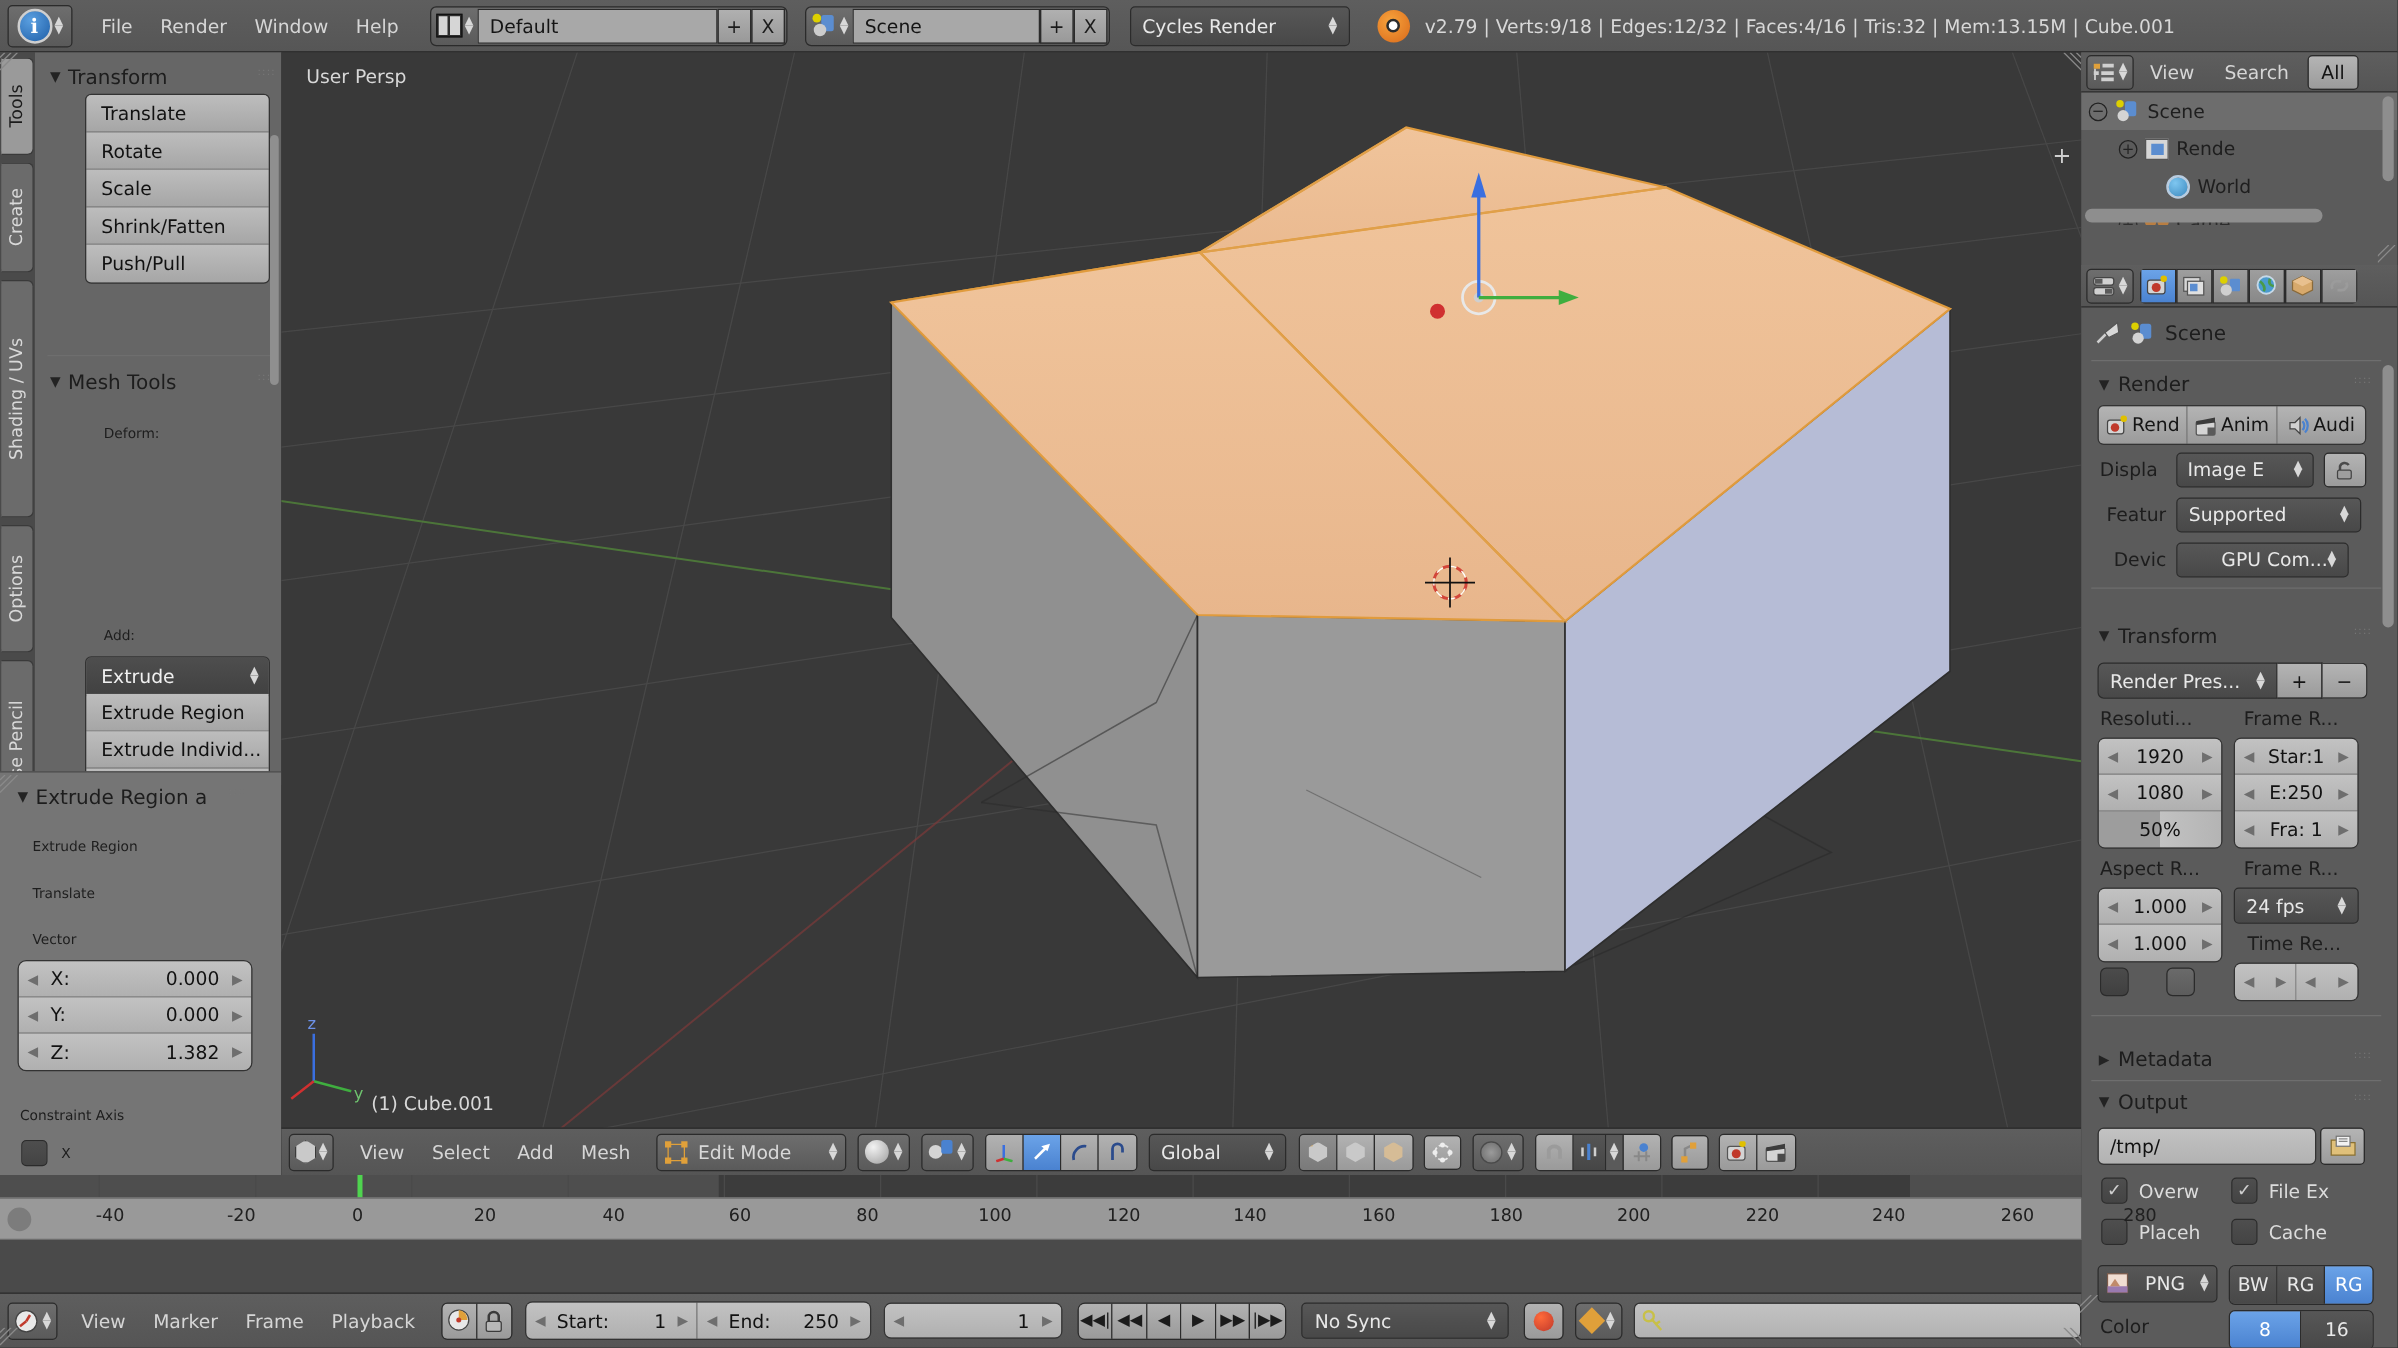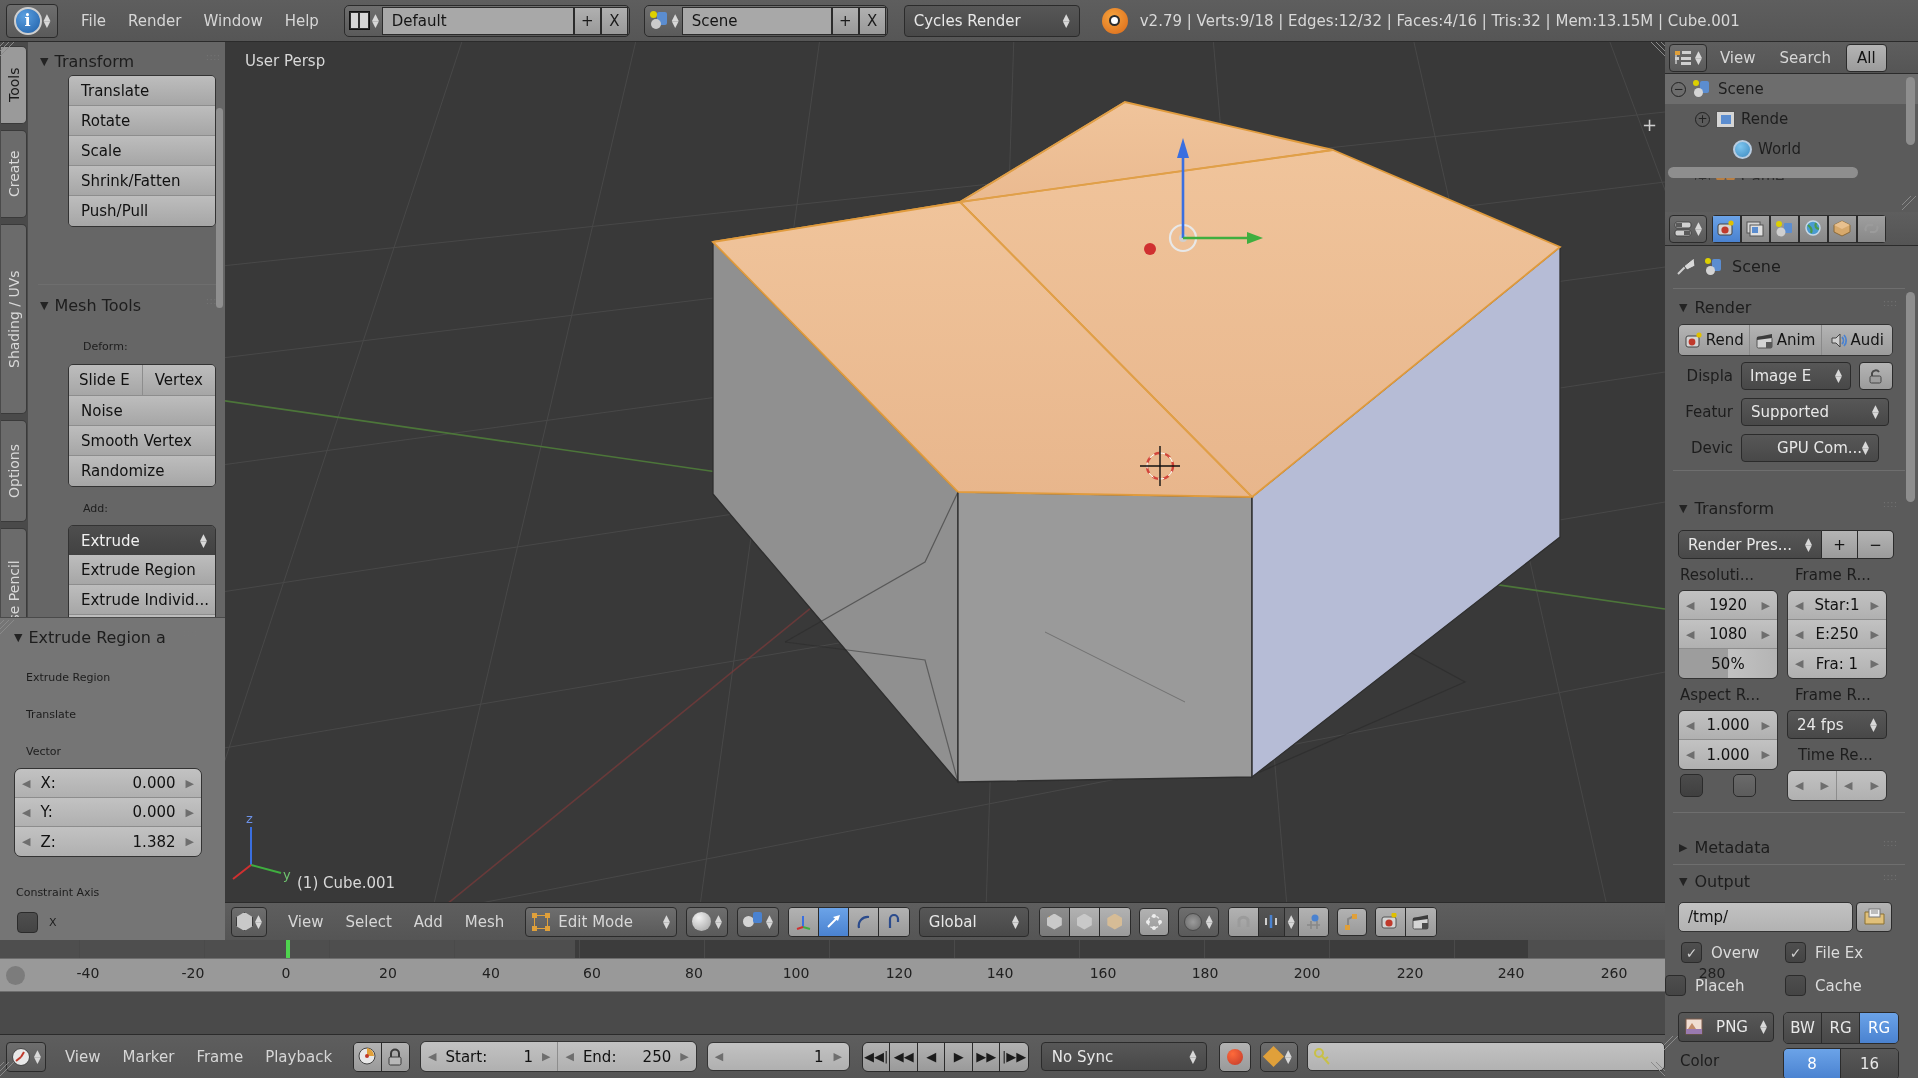--- a/index.html
+++ b/index.html
@@ -207,29 +207,20 @@
       <div class="hr" style="position:absolute;left:10px;top:242px;width:180px;"></div>
 
       <div class="panel-title" style="position:absolute;left:12px;top:254px;">
         <span class="tri">▼</span>
         <span>Mesh Tools</span>
       </div>
       <div class="grip" style="position:absolute;left:178px;top:257px;">::::</div>
 
       <div class="oplabel" style="position:absolute;left:55px;top:298px;">Deform:</div>
 
-      <div style="position:absolute;left:40px;top:322px;width:148px;border-radius:5px;overflow:hidden;border:1px solid #333;">
-        <div style="display:flex;border-bottom:1px solid #8d8d8d;">
-          <div class="tbtn" style="border:none;width:74px;border-right:1px solid #8d8d8d;padding-left:10px;">Slide E</div>
-          <div class="tbtn" style="border:none;width:73px;justify-content:center;padding-left:0;">Vertex</div>
-        </div>
-        <div class="tbtn" style="border:none;border-bottom:1px solid #8d8d8d;">Noise</div>
-        <div class="tbtn" style="border:none;border-bottom:1px solid #8d8d8d;">Smooth Vertex</div>
-        <div class="tbtn" style="border:none;">Randomize</div>
-      </div>
 
       <div class="oplabel" style="position:absolute;left:55px;top:460px;">Add:</div>
 
       <div style="position:absolute;left:40px;top:483px;width:148px;border-radius:5px 5px 0 0;overflow:hidden;border:1px solid #333;">
         <div style="height:30px;background:linear-gradient(#4e4e4e,#414141);display:flex;align-items:center;justify-content:space-between;padding:0 8px 0 12px;color:#f0f0f0;font-size:15px;">
           <span>Extrude</span>
           <span class="spin">
               <span>▲</span>
               <span>▼</span>
             </span>
@@ -688,21 +679,21 @@
         <svg width="19" height="17">
             <polygon points="2,6 6,6 10,2 10,15 6,11 2,11" fill="#d0d0d0" stroke="#444"></polygon>
             <path d="M12 5 A5 5 0 0 1 12 12" stroke="#4a82d0" stroke-width="1.8" fill="none"></path>
             <path d="M14 3 A8 8 0 0 1 14 14" stroke="#4a82d0" stroke-width="1.8" fill="none"></path>
           </svg>
         <span>Audi</span>
       </div>
     </div>
 
     <div class="prow" style="position:absolute;left:8px;top:150px;width:236px;">
-      <span class="plabel" style="width:60px;">Displa</span>
+      <span class="plabel" style="width:60px;text-align:center;">Displa</span>
       <div class="dark" style="height:28px;width:110px;justify-content:space-between;padding:0 8px;">
         <span>Image E</span>
         <span class="spin">
             <span>▲</span>
             <span>▼</span>
           </span>
       </div>
       <div class="btn" style="height:28px;width:34px;">
         <svg width="17" height="16">
             <path d="M4 8 L4 5 A4 4 0 0 1 11 4" stroke="#4a4a4a" stroke-width="2" fill="none"></path>
@@ -859,21 +850,21 @@
     </div>
 
     <div style="position:absolute;left:16px;top:730px;display:flex;align-items:center;gap:9px;">
       <div class="chk">✓</div>
       <span style="font-size:15px;color:#dcdcdc;">Overw</span>
     </div>
     <div style="position:absolute;left:120px;top:730px;display:flex;align-items:center;gap:9px;">
       <div class="chk">✓</div>
       <span style="font-size:15px;color:#dcdcdc;">File Ex</span>
     </div>
-    <div style="position:absolute;left:0;top:763px;display:flex;align-items:center;gap:9px;">
+    <div style="position:absolute;left:16px;top:763px;display:flex;align-items:center;gap:9px;">
       <div class="chk"></div>
       <span style="font-size:15px;color:#dcdcdc;">Placeh</span>
     </div>
     <div style="position:absolute;left:120px;top:763px;display:flex;align-items:center;gap:9px;">
       <div class="chk"></div>
       <span style="font-size:15px;color:#dcdcdc;">Cache</span>
     </div>
 
     <div class="dark" style="position:absolute;left:13px;top:800px;height:30px;width:96px;justify-content:space-between;padding:0 6px;">
       <svg width="19" height="18">

